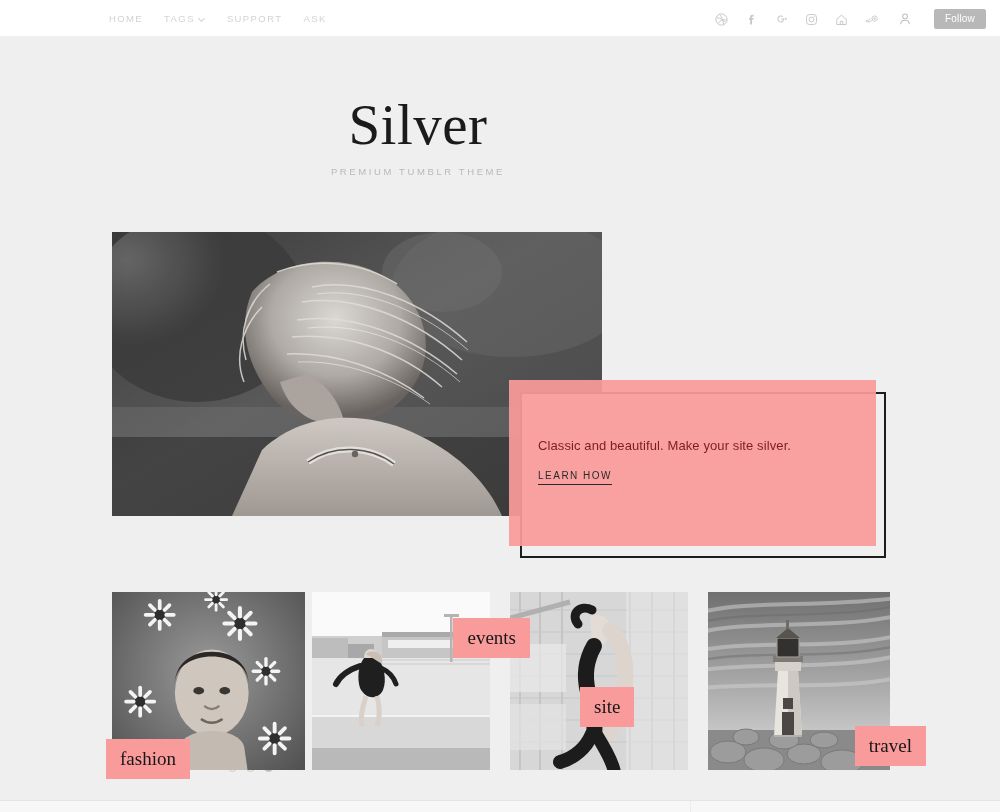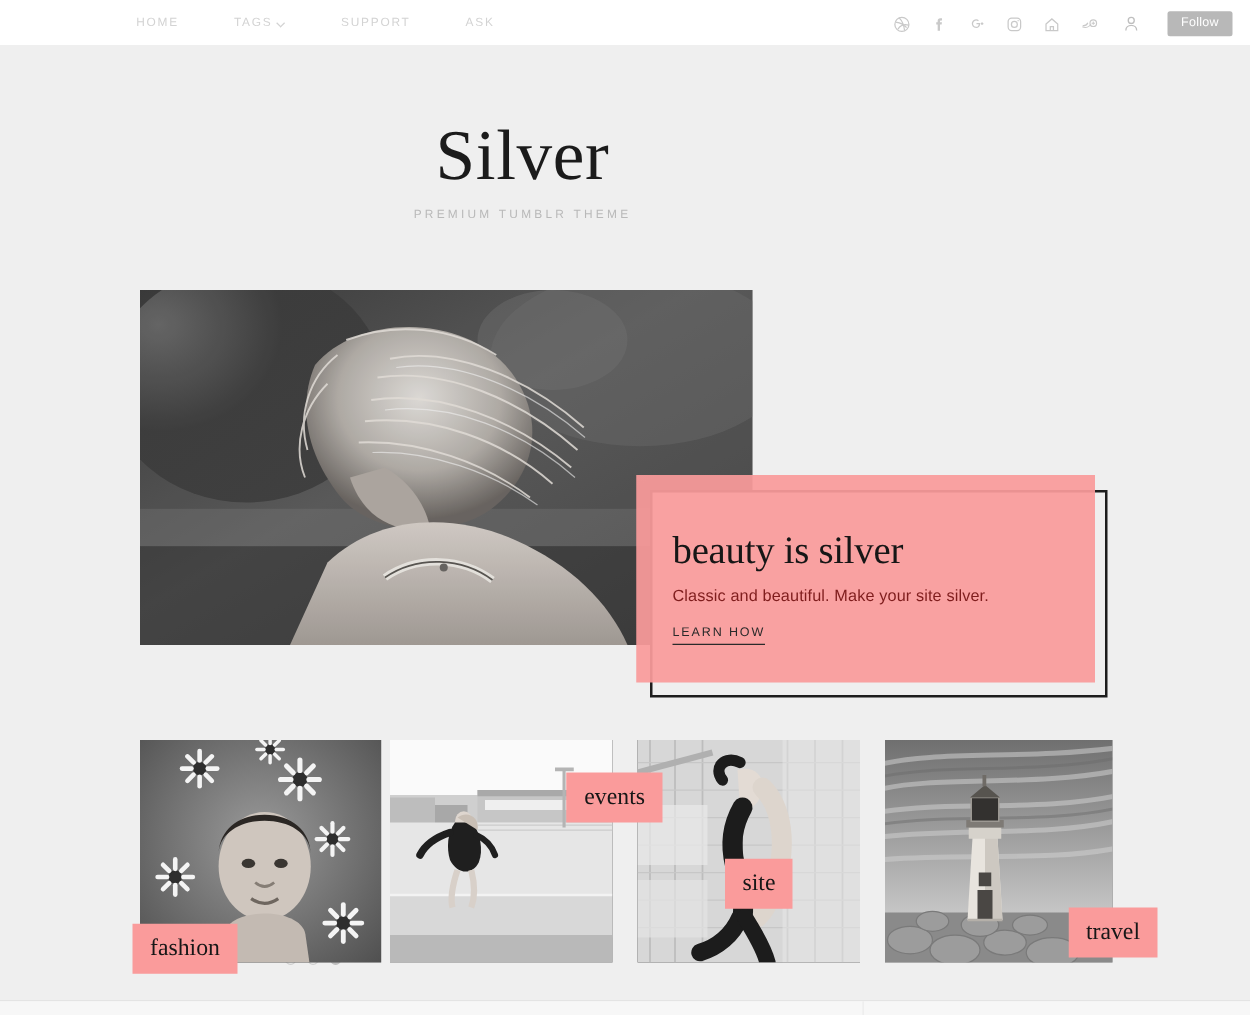--- a/index.html
+++ b/index.html
@@ -11,21 +11,21 @@
     position: relative;
   }
 
   
   .topbar {
     position: absolute; top: 0; left: 0;
     width: 1000px; height: 36px;
     background: #ffffff;
     display: flex; align-items: center;
   }
-  .nav-left { display: flex; align-items: flex-end; margin-left: 109px; gap: 44px; }
+  .nav-left { display: flex; align-items: flex-end; margin-left: 109px; gap: 21px; }
   .nav-link {
     font-size: 9.5px; letter-spacing: 1.4px; color: #d3d3d3;
     text-transform: uppercase; text-decoration: none;
     display: flex; align-items: center; gap: 4px; white-space: nowrap;
   }
   .chev { display: inline-block; width: 7px; height: 7px; position: relative; }
   .chev::after {
     content: ""; position: absolute; left: 0; top: 1px;
     width: 4px; height: 4px;
     border-right: 1.2px solid #d3d3d3; border-bottom: 1.2px solid #d3d3d3;
@@ -260,21 +260,20 @@
   <div class="dots">
     <span class="dot"></span>
     <span class="dot"></span>
     <span class="dot on"></span>
   </div>
 </section>
 
 <div class="hero-frame"></div>
 
 <div class="hero-card">
-  <div class="hero-h">beauty is silver</div>
   <div class="hero-p">Classic and beautiful. Make your site silver.</div>
   <a class="hero-cta" href="#">LEARN HOW</a>
 </div>
 
 <section class="tiles">
 
   <div class="tile t1">
     <div class="ph">
       <svg viewBox="0 0 178 178" preserveAspectRatio="xMidYMid slice" aria-hidden="true">
         <defs>

